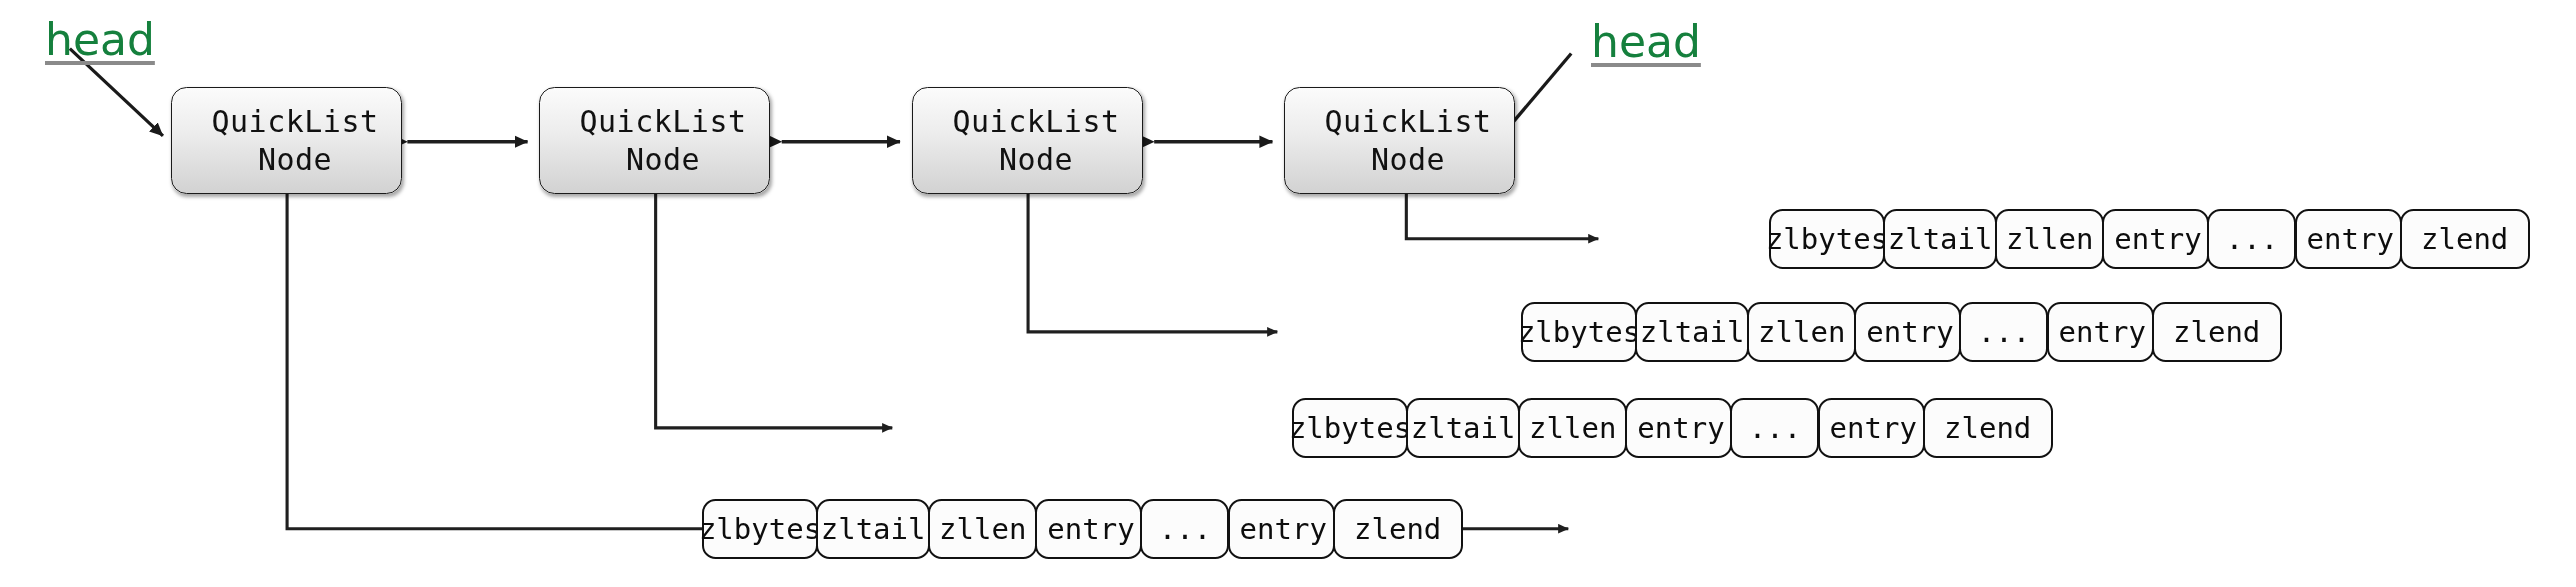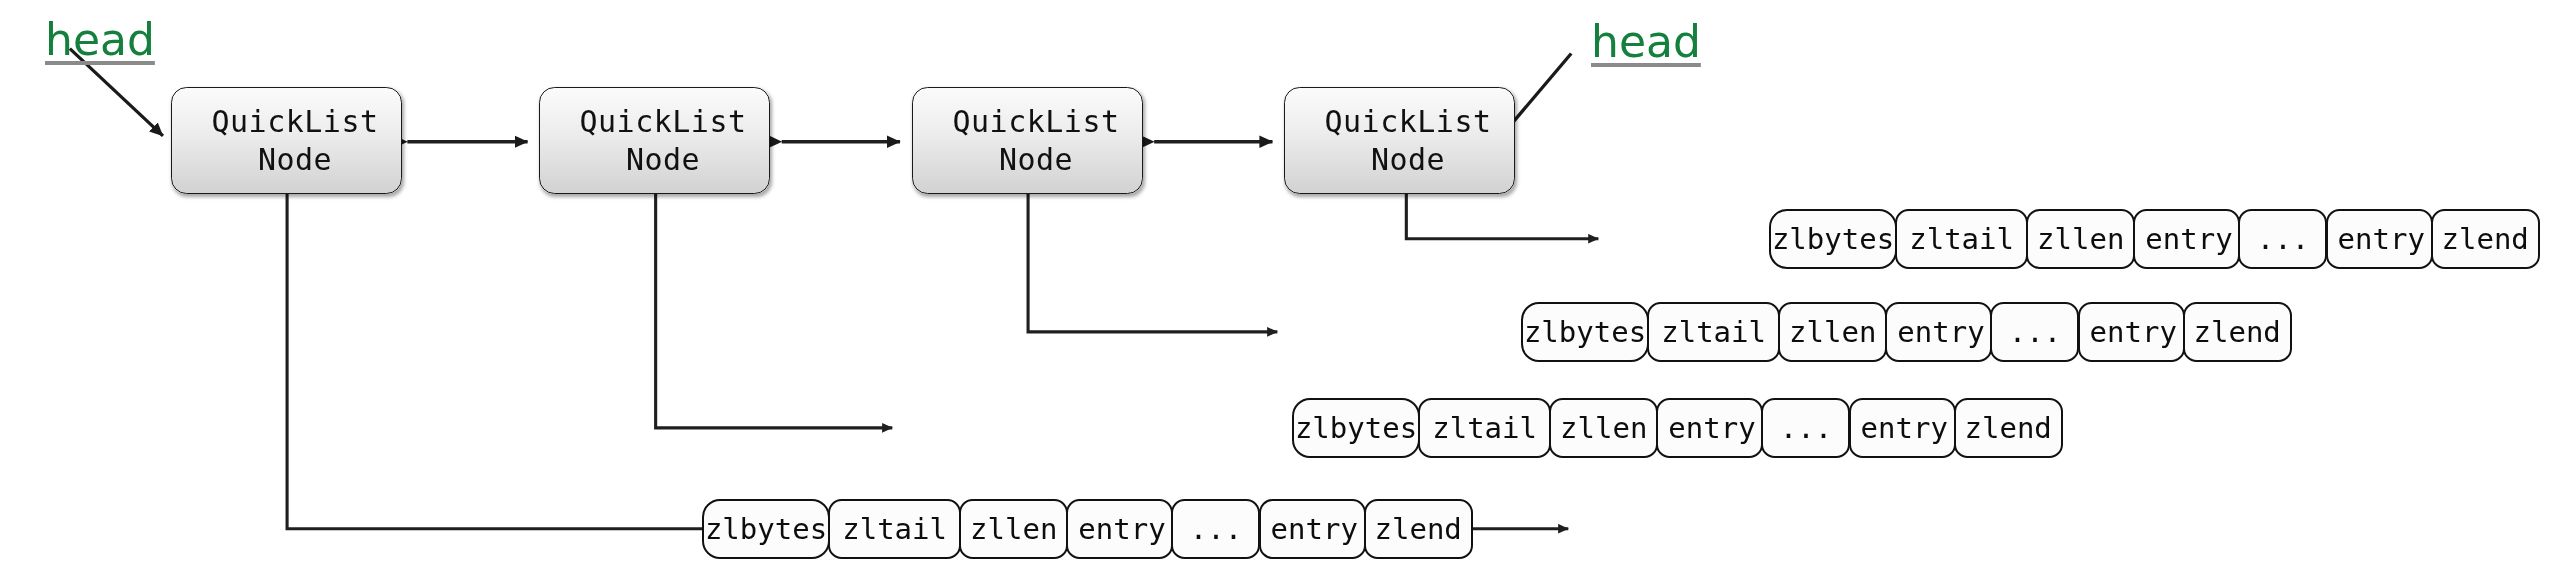--- a/index.html
+++ b/index.html
@@ -77,26 +77,26 @@
     display: flex;
     align-items: center;
     justify-content: center;
     font-family: "DejaVu Sans Mono", monospace;
     font-size: 29px;
     color: #0d0d0d;
     white-space: nowrap;
     margin-right: -1.9px;
     padding: 0 8.7px;
   }
-  .zcell.w-zlbytes { width: 128px; border-radius: 18px; }
-  .zcell.w-zltail  { width: 133px; }
+  .zcell.w-zlbytes { width: 116px; }
+  .zcell.w-zltail  { width: 114px; }
   .zcell.w-zllen   { width: 109px; text-align: center; }
   .zcell.w-entry   { width: 107px; padding-left: 13px; }
   .zcell.w-dots    { width: 89px; }
-  .zcell.w-zlend   { width: 109px; }
+  .zcell.w-zlend   { width: 130px; }
 </style>
 </head>
 <body>
 
 <div id="canvas">
 
   <svg id="wires" viewBox="0 0 2656 606">
     <defs>
       <marker id="ah" markerWidth="12" markerHeight="12" refX="10.5" refY="5" orient="auto" markerUnits="userSpaceOnUse">
         <path d="M0,0 L11,5 L0,10 z" fill="#1f1f1f"></path>

